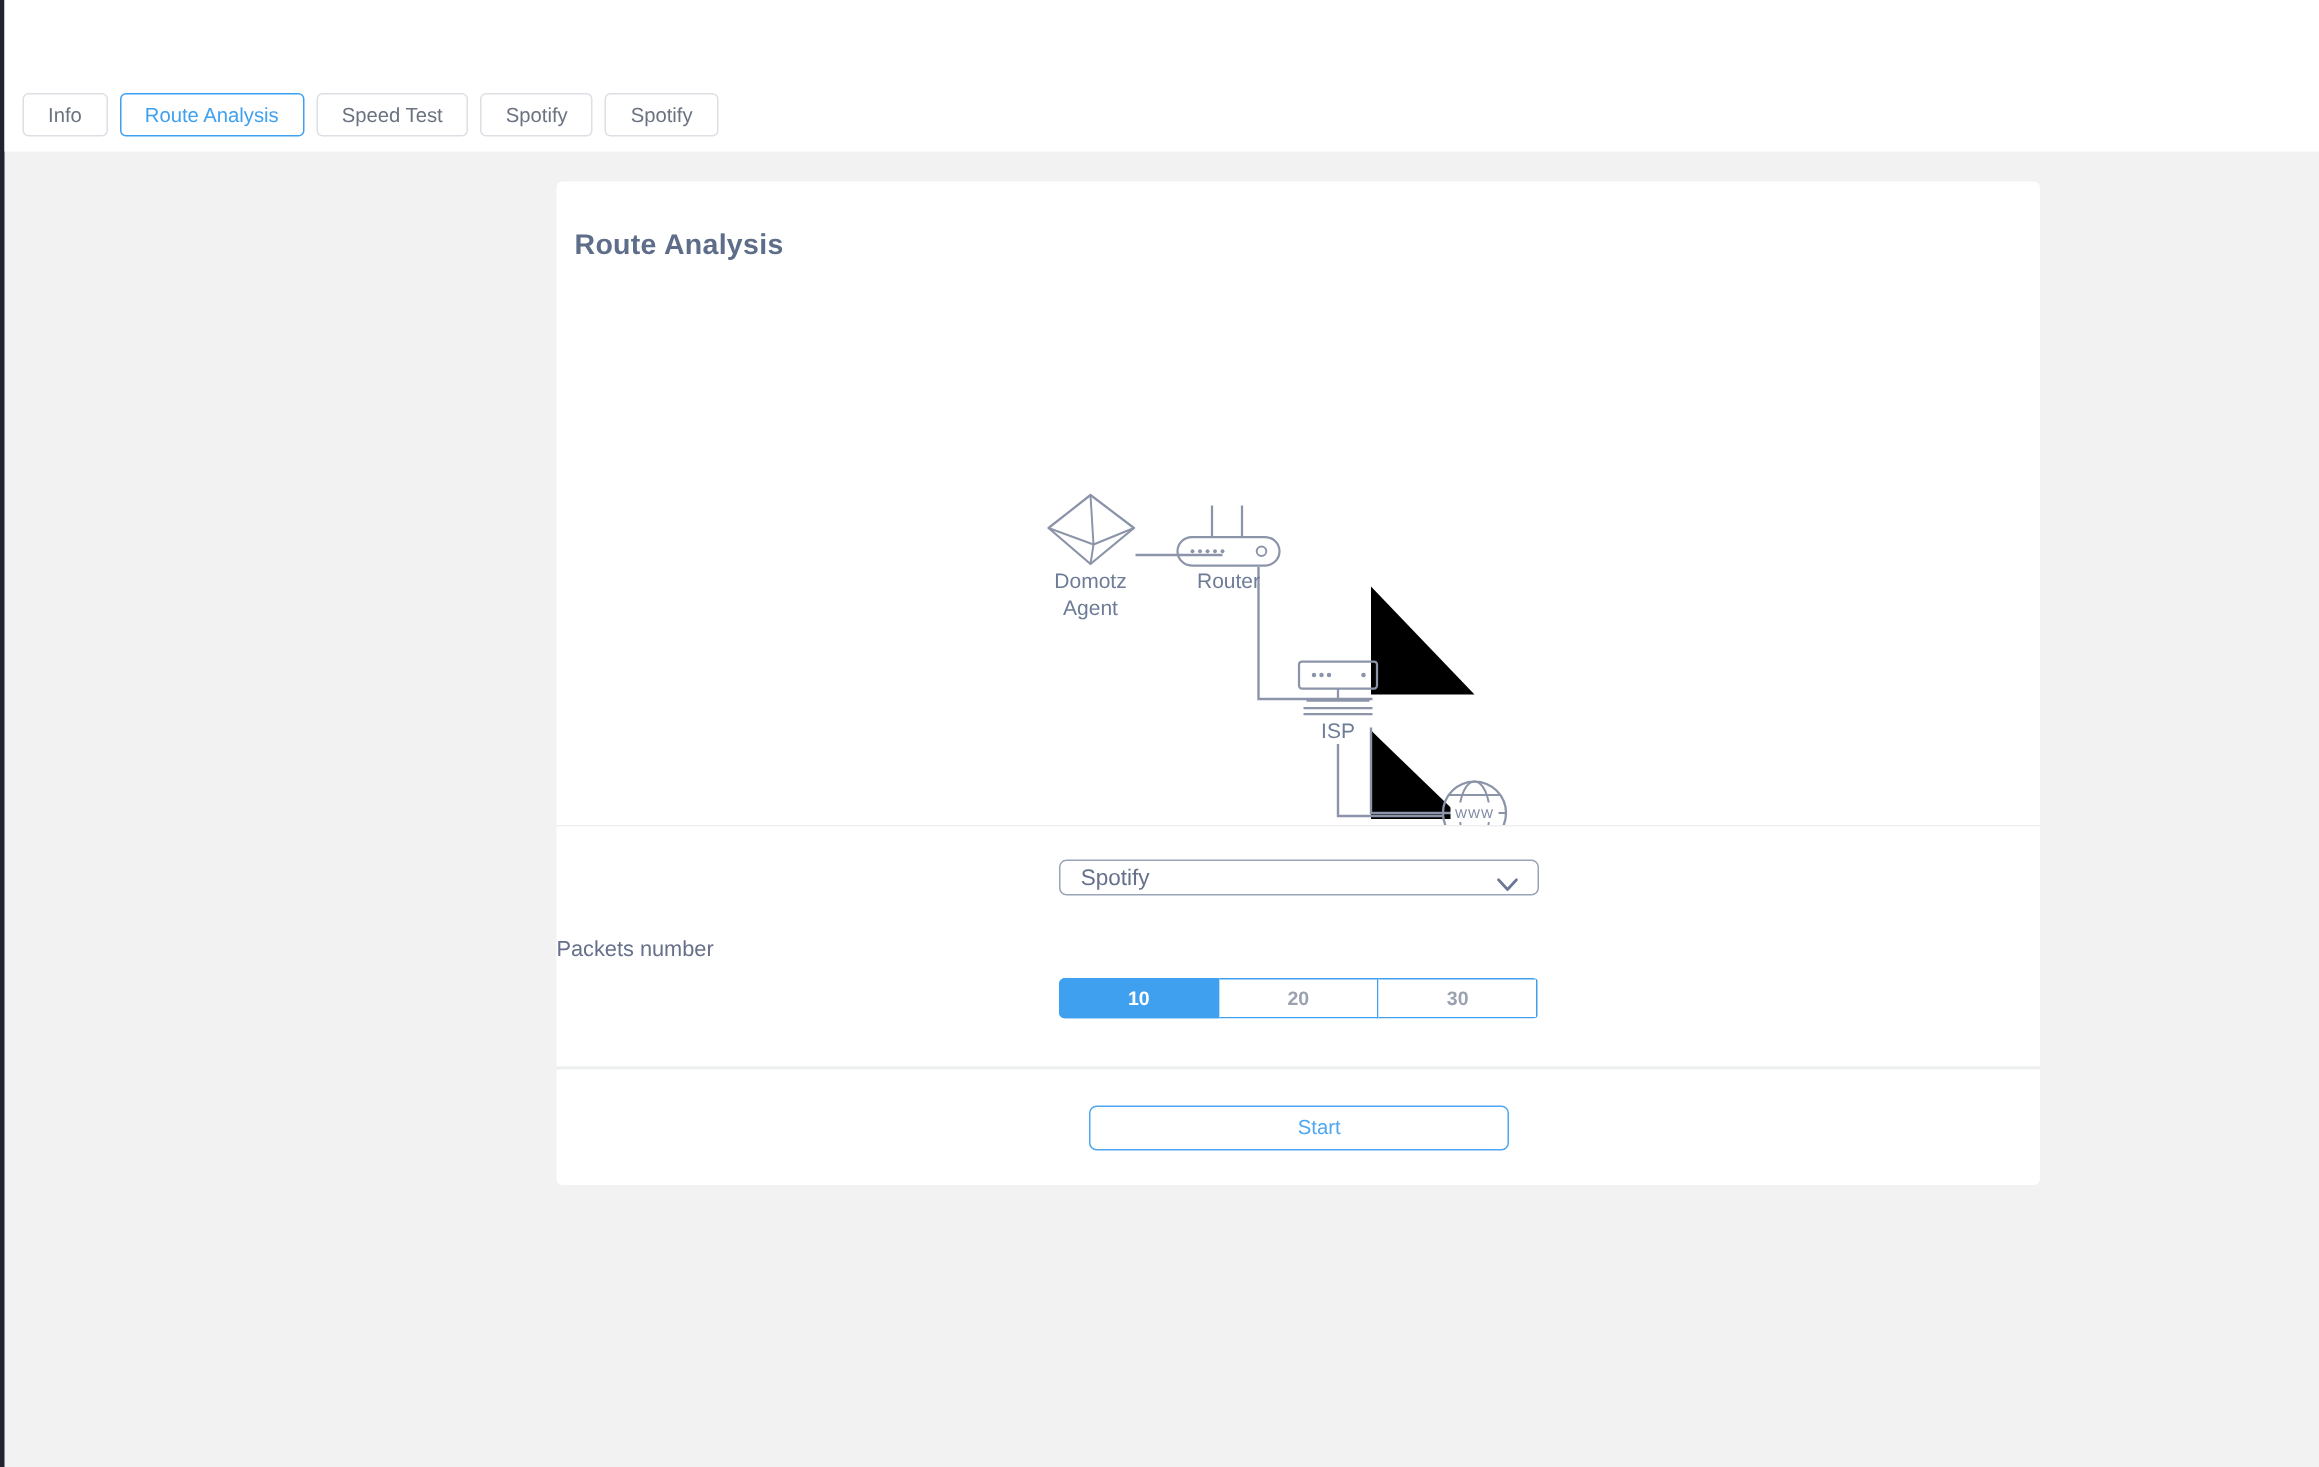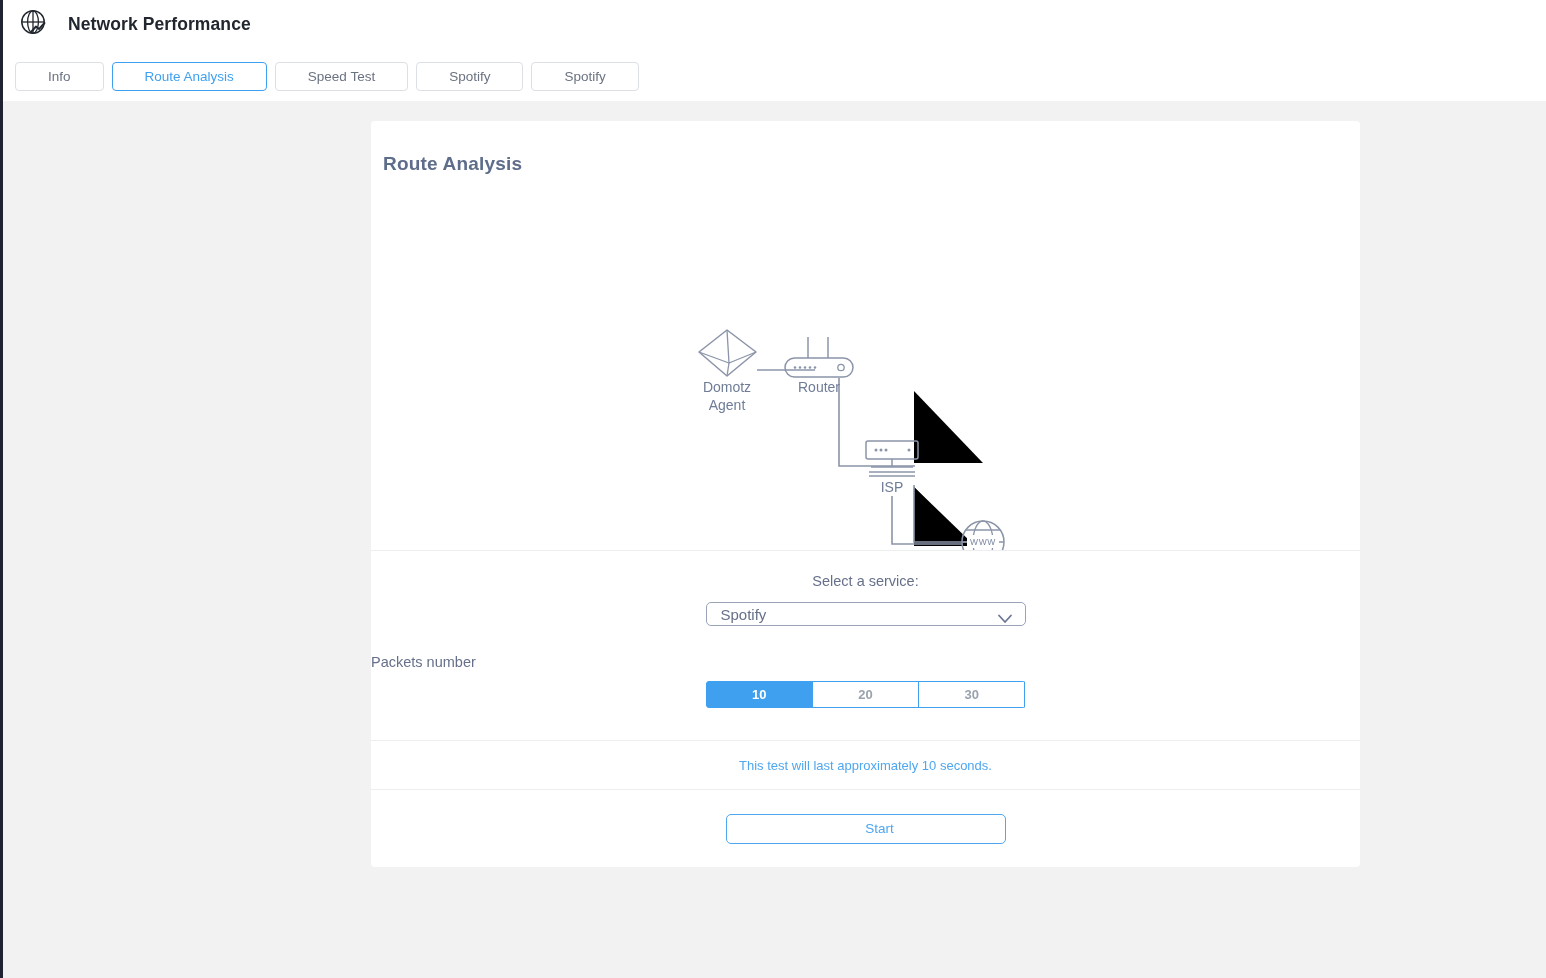--- a/index.html
+++ b/index.html
@@ -47,21 +47,21 @@
   
   .tab-bar {
     position: absolute;
     left: 12px; top: 62px;
     display: flex;
     align-items: flex-start;
     gap: 8px;
   }
   .tab {
     height: 29px;
-    padding: 0 32px;
+    padding: 0 16px;
     display: flex; align-items: center; justify-content: center;
     background: #ffffff;
     border: 1px solid #dcdfe4;
     border-radius: 4px;
     font-size: 13.5px;
     color: #6b7280;
     white-space: nowrap;
     cursor: pointer;
   }
   .tab.active {
@@ -202,34 +202,20 @@
     text-anchor: middle;
     letter-spacing: 0.6px;
   }
 </style>
 </head>
 <body>
 
 <div id="root">
 
   <div class="app-header">
-    <div class="header-title-row">
-      <span>
-        <svg class="globe-chart-icon" viewBox="0 0 34 34" fill="none" aria-hidden="true">
-          <circle cx="15" cy="15" r="11.2" stroke="#22262e" stroke-width="1.5"></circle>
-          <ellipse cx="15" cy="15" rx="5.4" ry="11.2" stroke="#22262e" stroke-width="1.3"></ellipse>
-          <line x1="3.8" y1="15" x2="26.2" y2="15" stroke="#22262e" stroke-width="1.3"></line>
-          <line x1="15" y1="3.8" x2="15" y2="26.2" stroke="#22262e" stroke-width="1.3"></line>
-          <path d="M5.5 8.5 H24.5" stroke="#22262e" stroke-width="0"></path>
-          <path d="M13.5 24.5 L18 19.5 L21 22 L26.5 16" stroke="#22262e" stroke-width="1.9" stroke-linecap="round" stroke-linejoin="round" fill="none"></path>
-          <path d="M23.2 15.6 L26.8 15.6 L26.8 19" stroke="#22262e" stroke-width="0" fill="none"></path>
-        </svg>
-      </span>
-      <span class="app-title">Network Performance</span>
-    </div>
 
     <div class="tab-bar">
       <div class="tab">Info</div>
       <div class="tab active">Route Analysis</div>
       <div class="tab">Speed Test</div>
       <div class="tab">Spotify</div>
       <div class="tab">Spotify</div>
     </div>
   </div>
 
@@ -317,21 +303,20 @@
           <rect x="596" y="329" width="32" height="13" fill="#ffffff"></rect>
           <text class="www-text" x="612" y="339">WWW</text>
         </g>
         <text class="node-label" x="612" y="372">Target</text>
       </svg>
     </div>
 
     <div class="sec-divider"></div>
 
     <div class="card-sec controls-sec">
-      <div class="field-label">Select a service:</div>
       <div class="select-wrap">
         <div class="select-box">
           <span>Spotify</span>
         </div>
         <span class="chevron">
           <svg viewBox="0 0 16 14" fill="none" aria-hidden="true">
             <path d="M2 3.5 L8 10 L14 3.5" stroke="#6b7794" stroke-width="1.8" stroke-linecap="round" stroke-linejoin="round"></path>
           </svg>
         </span>
       </div>
@@ -339,23 +324,20 @@
       <div class="packets-label">Packets number</div>
       <div class="segmented">
         <div class="seg active">10</div>
         <div class="seg">20</div>
         <div class="seg">30</div>
       </div>
     </div>
 
     <div class="sec-divider"></div>
 
-    <div class="card-sec note-sec">
-      <span class="note-text">This test will last approximately 10 seconds.</span>
-    </div>
 
     <div class="sec-divider"></div>
 
     <div class="card-sec action-sec">
       <div class="start-btn">Start</div>
     </div>
 
   </div>
 </div>
 

